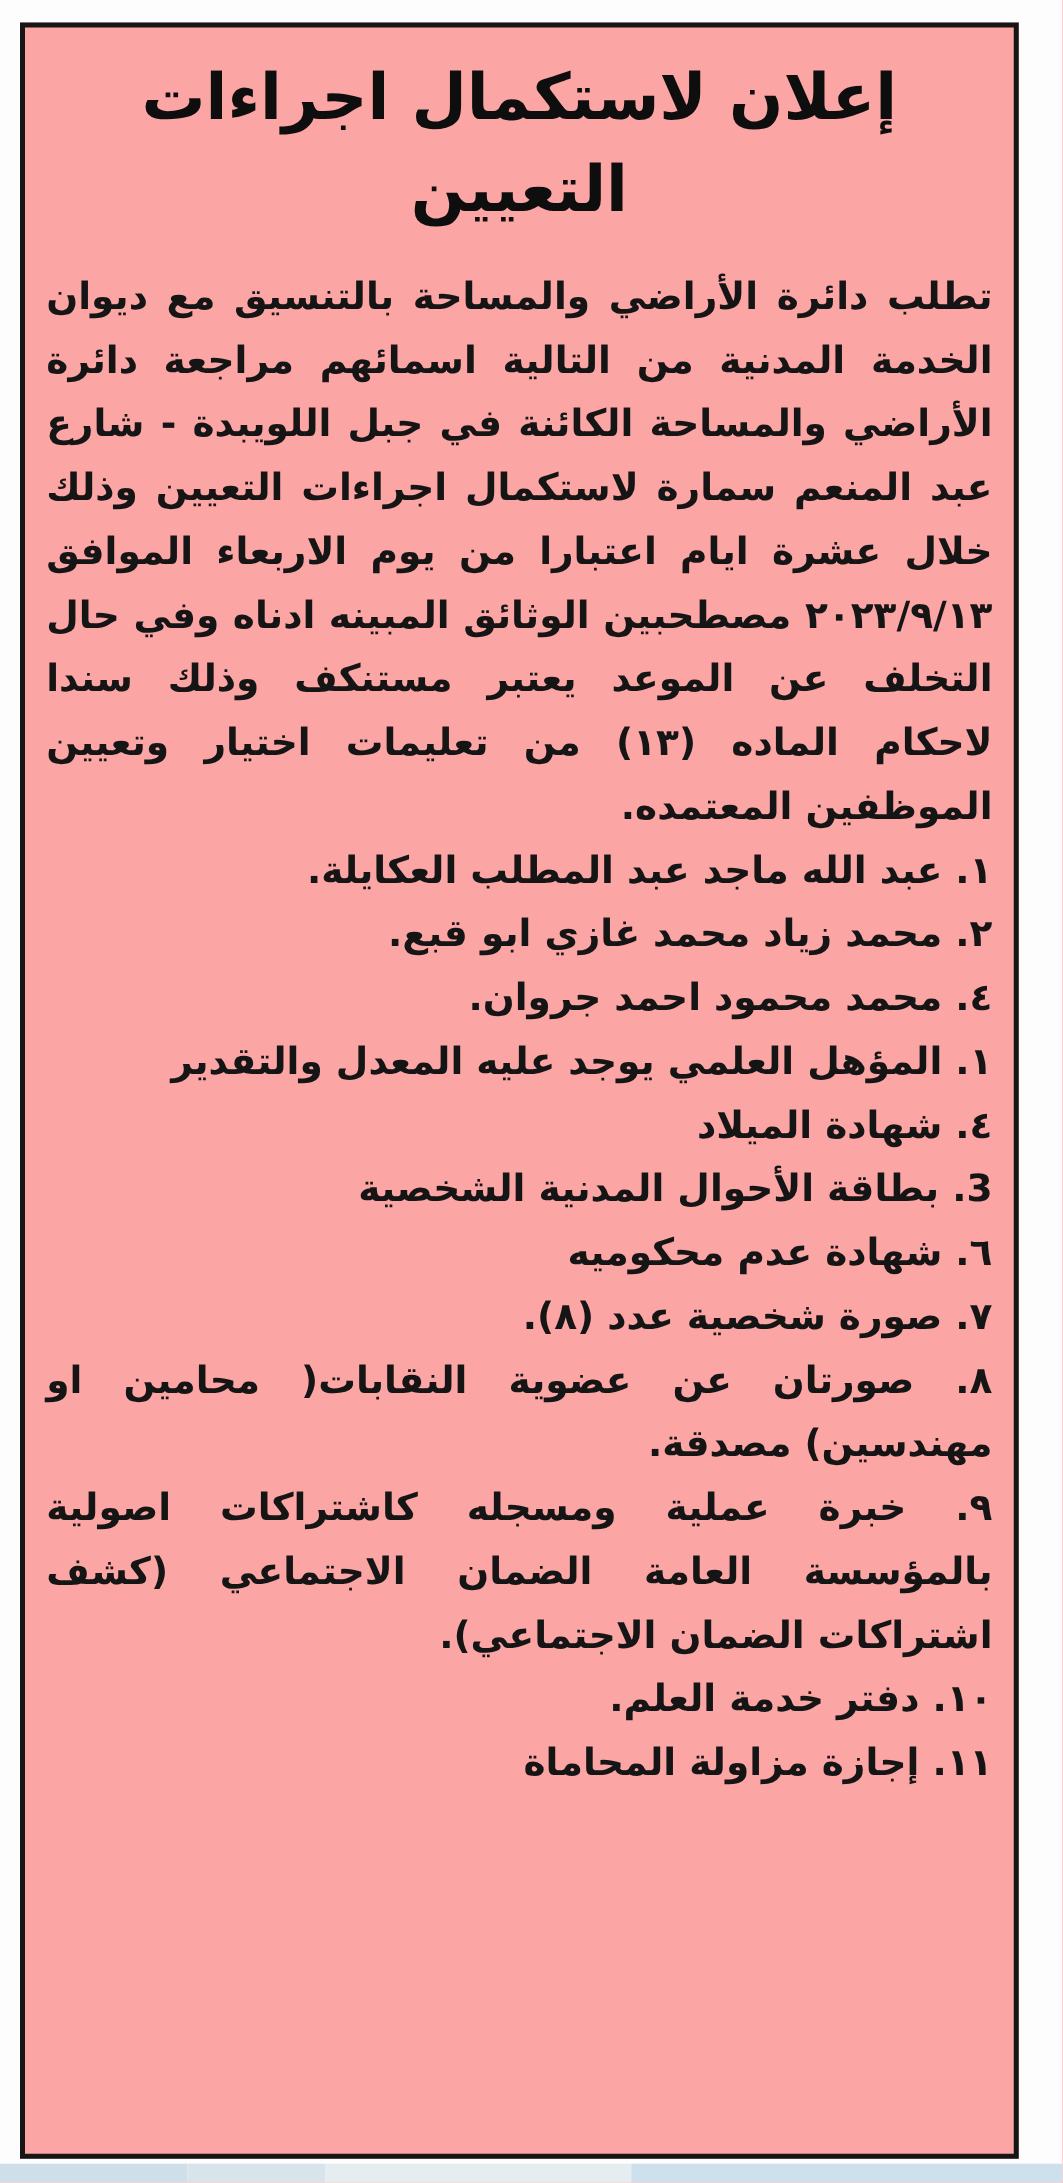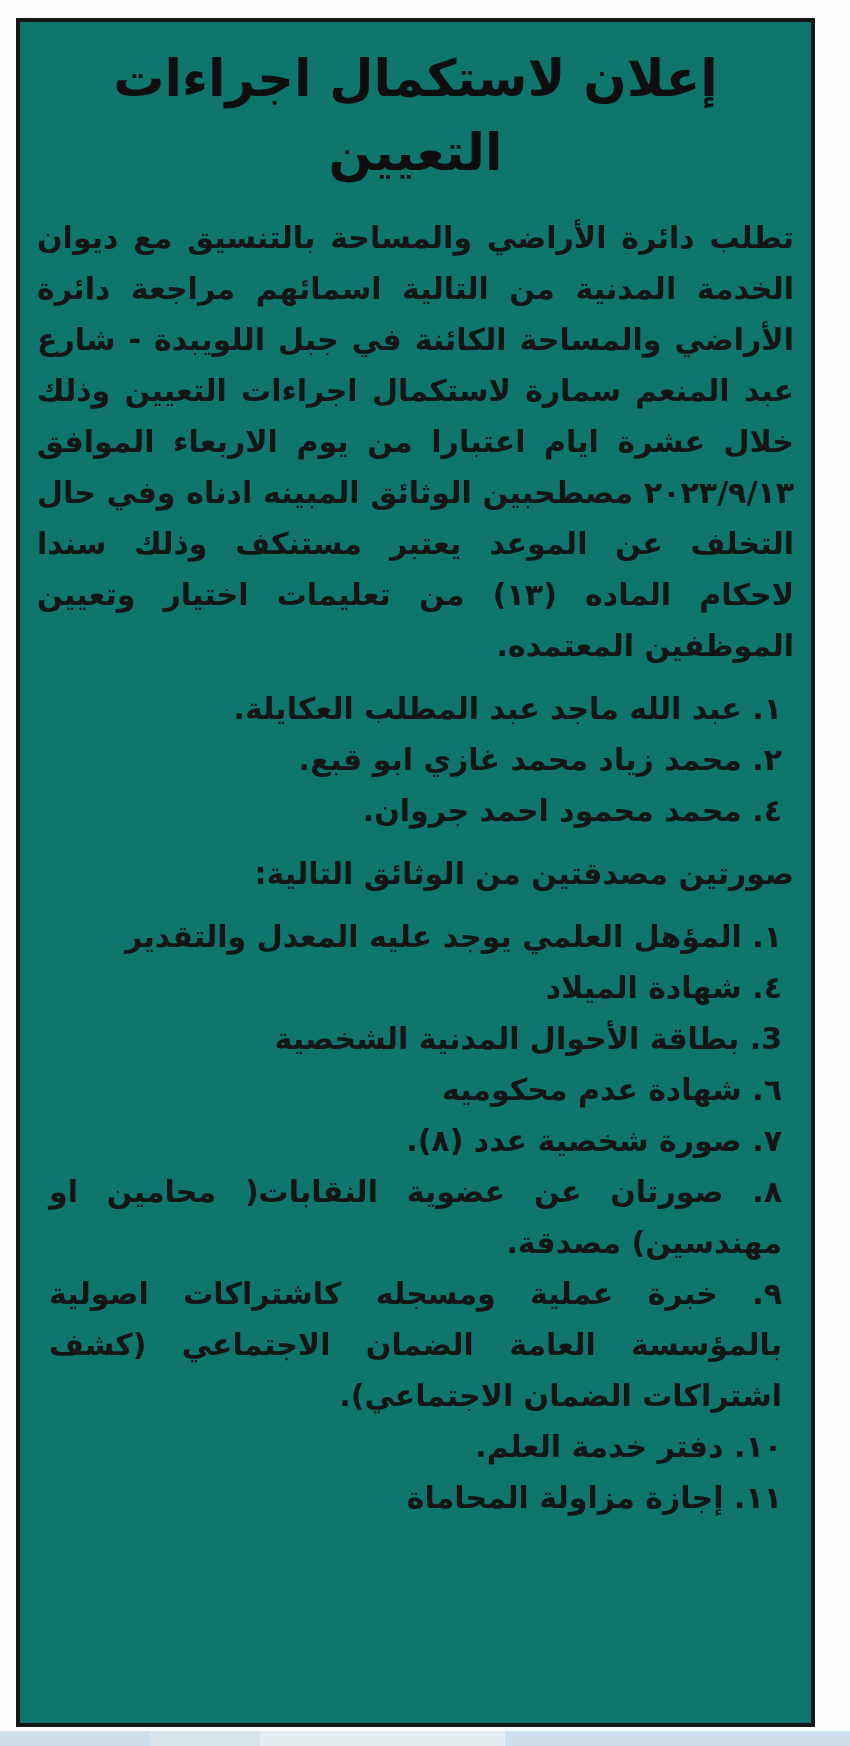--- a/index.html
+++ b/index.html
@@ -12,21 +12,21 @@
     font-family: "DejaVu Sans", sans-serif;
     overflow: hidden;
   }
   .ad-box {
     position: absolute;
     left: 16px;
     top: 18px;
     width: 799px;
     height: 1709px;
     border: 4px solid #161616;
-    background: #0f766e;
+    background: #fca5a5;
     direction: rtl;
     padding: 8px 17px 0 17px;
     color: #151515;
   }
   .title {
     margin: 12px 0 22px 0;
     text-align: center;
     font-size: 51px;
     font-weight: bold;
     line-height: 1.45;
@@ -34,21 +34,21 @@
     letter-spacing: 0;
   }
   .body-text {
     margin: 0;
     font-size: 30px;
     font-weight: bold;
     line-height: 51px;
     text-align: justify;
     text-align-last: right;
   }
-  .list { margin: 12px; }
+  .list { margin: 0; }
   .line {
     font-size: 30px;
     font-weight: bold;
     line-height: 51px;
     text-align: justify;
     text-align-last: right;
   }
   .bottom-strip {
     position: absolute;
     left: 0;
@@ -70,21 +70,20 @@
   <h1 class="title">إعلان لاستكمال اجراءات التعيين</h1>
 
   <p class="body-text">تطلب دائرة الأراضي والمساحة بالتنسيق مع ديوان الخدمة المدنية من التالية اسمائهم مراجعة دائرة الأراضي والمساحة الكائنة في جبل اللويبدة - شارع عبد المنعم سمارة لاستكمال اجراءات التعيين وذلك خلال عشرة ايام اعتبارا من يوم الاربعاء الموافق ٢٠٢٣/٩/١٣ مصطحبين الوثائق المبينه ادناه وفي حال التخلف عن الموعد يعتبر مستنكف وذلك سندا لاحكام الماده (١٣) من تعليمات اختيار وتعيين الموظفين المعتمده.</p>
 
   <div class="list">
       <div class="line">١. عبد الله ماجد عبد المطلب العكايلة.</div>
       <div class="line">٢. محمد زياد محمد غازي ابو قبع.</div>
       <div class="line">٤. محمد محمود احمد جروان.</div>
     </div>
 
-  <div class="line">صورتين مصدقتين من الوثائق التالية:</div>
 
   <div class="list">
       <div class="line">١. المؤهل العلمي يوجد عليه المعدل والتقدير</div>
       <div class="line">٤. شهادة الميلاد</div>
       <div class="line">3. بطاقة الأحوال المدنية الشخصية</div>
       <div class="line">٦. شهادة عدم محكوميه</div>
       <div class="line">٧. صورة شخصية عدد (٨).</div>
       <div class="line">٨. صورتان عن عضوية النقابات( محامين او مهندسين) مصدقة.</div>
       <div class="line">٩. خبرة عملية ومسجله كاشتراكات اصولية بالمؤسسة العامة الضمان الاجتماعي (كشف اشتراكات الضمان الاجتماعي).</div>
       <div class="line">١٠. دفتر خدمة العلم.</div>

